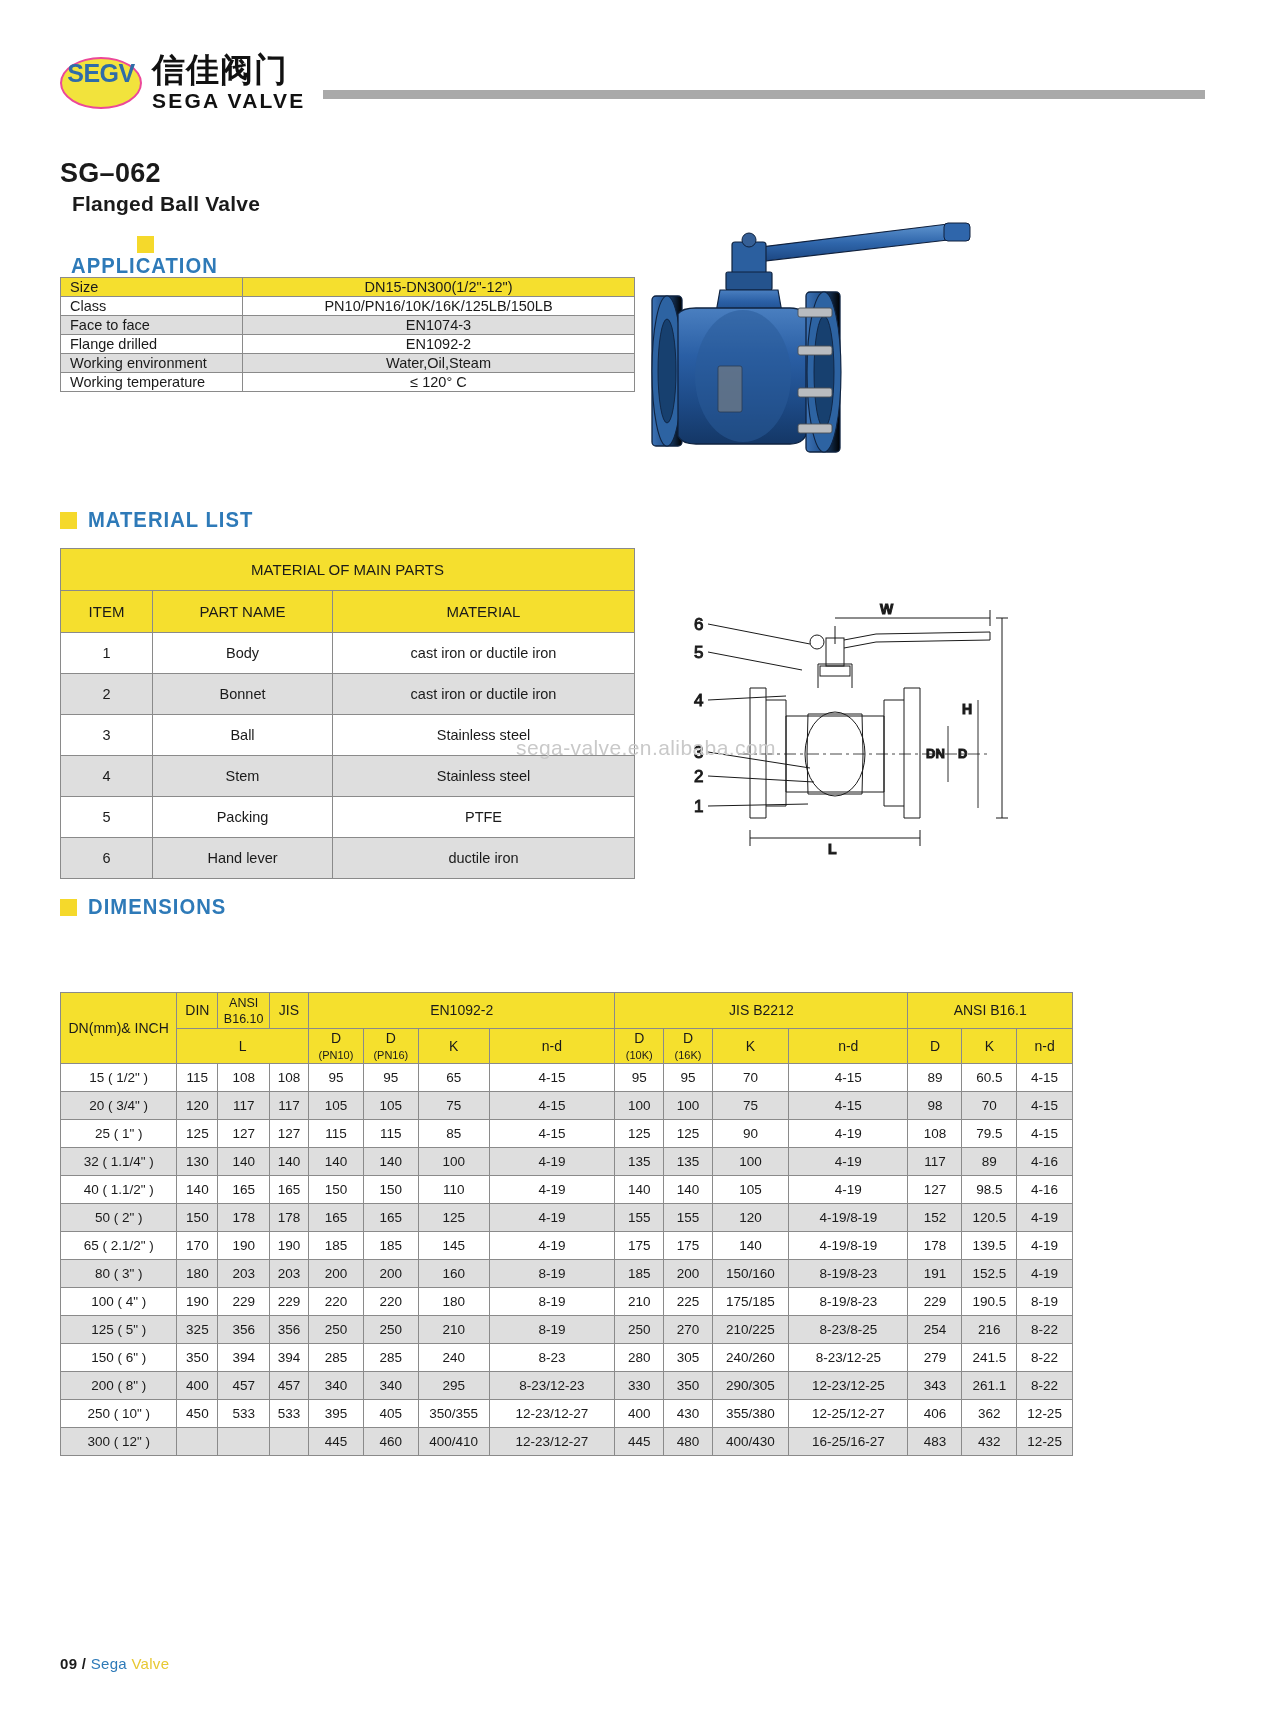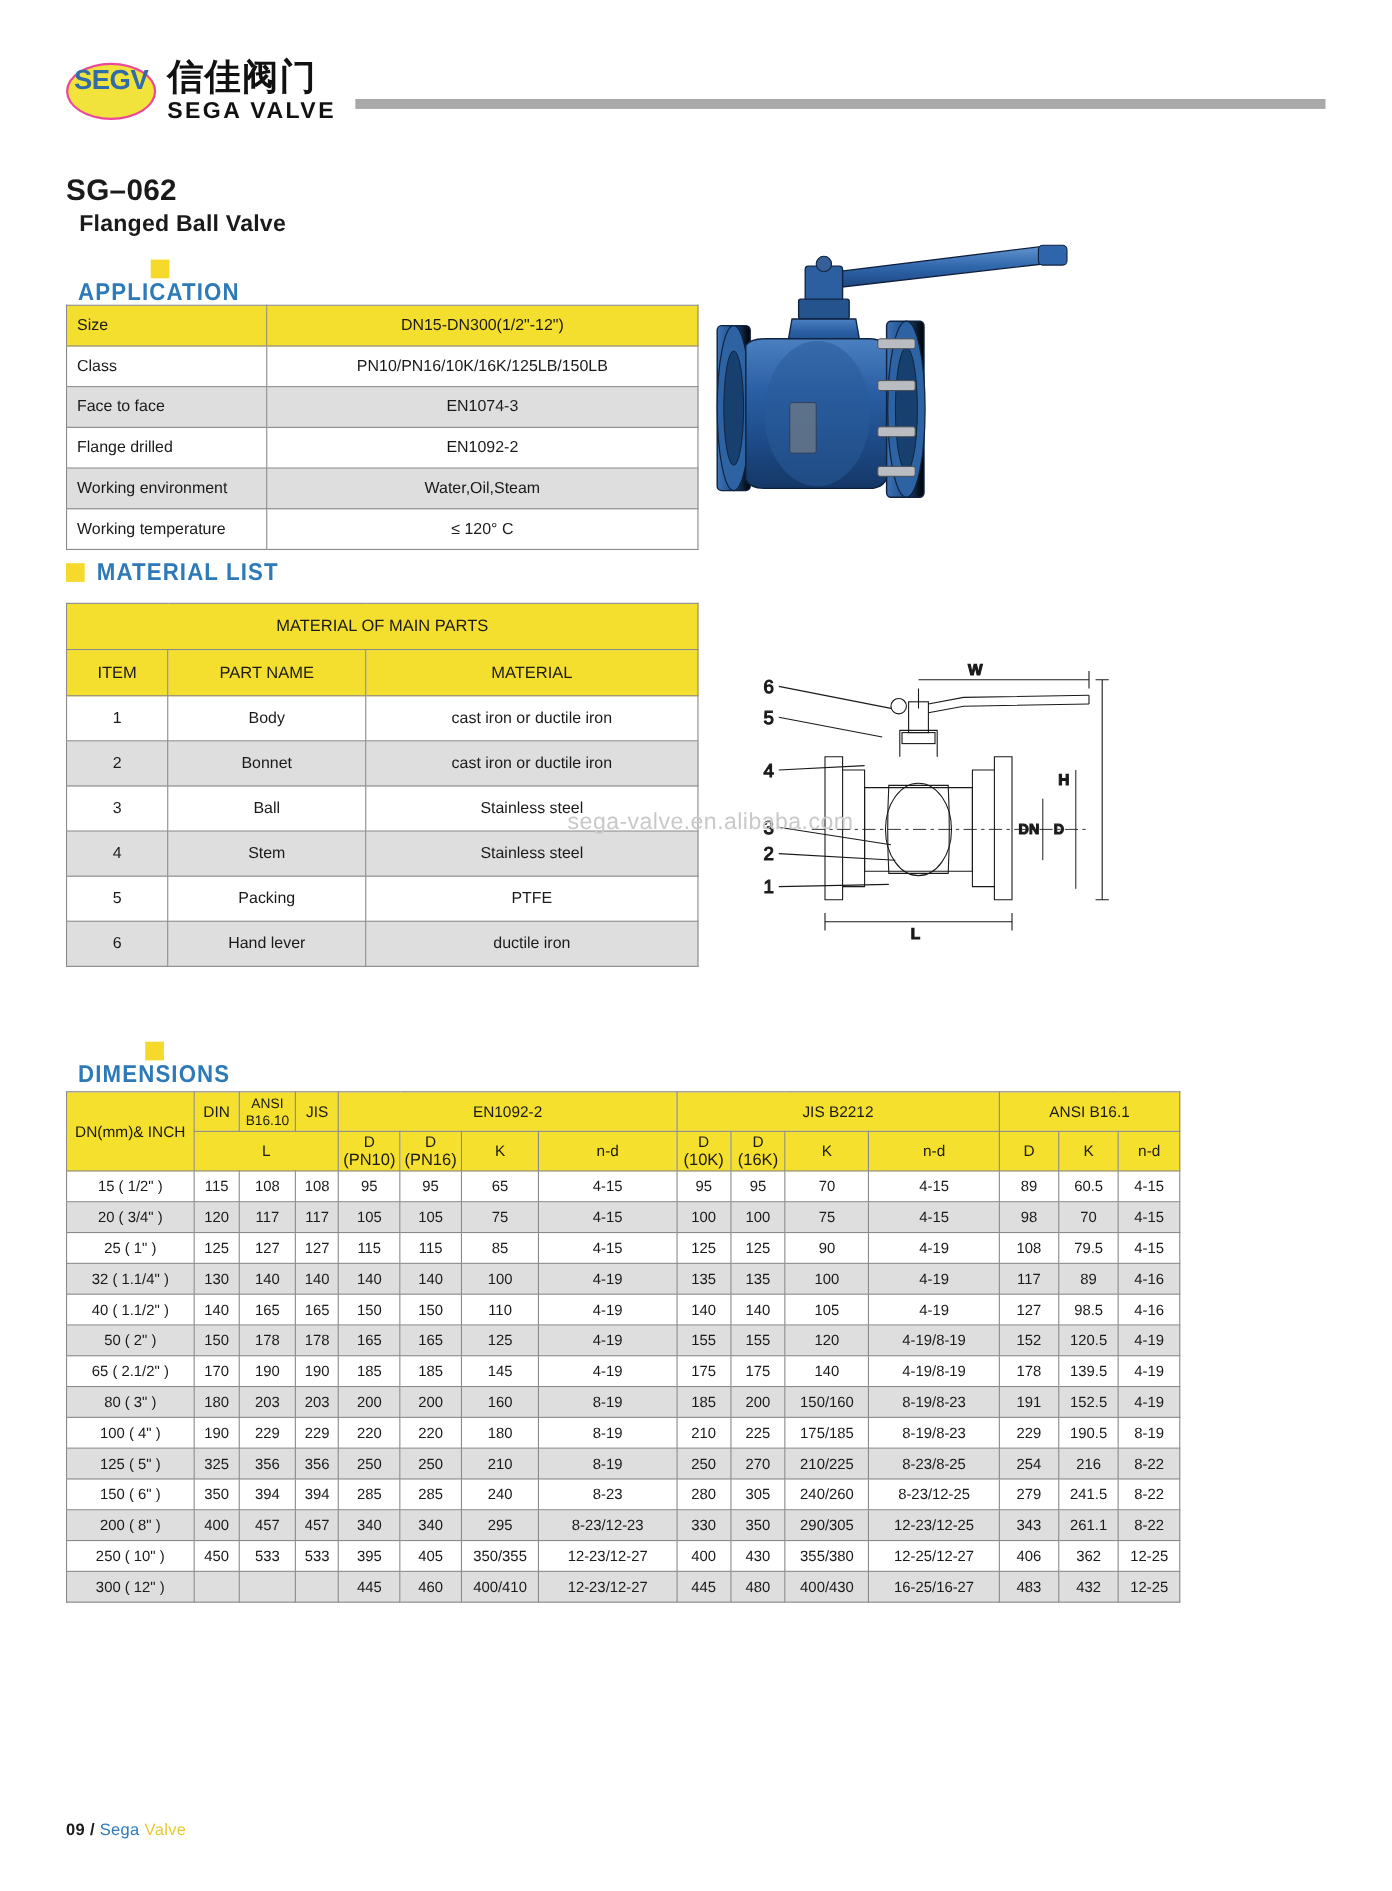--- a/index.html
+++ b/index.html
@@ -65,33 +65,33 @@
     width: 17px; height: 17px; background: #f5d92b; flex: none;
   }
   .section-head .stitle {
     margin-left: 11px;
     font-size: 22px; font-weight: bold; color: #2e7ab8;
     letter-spacing: 1.1px;
     transform: scaleX(0.92); transform-origin: left center;
   }
   #head-application { top: 236px; left: 60px; flex-direction: column; }
   #head-material    { top: 507px; left: 60px; }
-  #head-dimensions  { top: 947px; left: 60px; flex-direction: column; }
+  #head-dimensions  { top: 894px; left: 60px; }
 
   
   table { border-collapse: collapse; }
   td, th { border: 1px solid #8a8a8a; font-weight: normal; }
 
   
   .app-table {
     position: absolute; top: 277px; left: 60px;
     width: 575px;
     font-size: 14.5px; color: #1a1a1a;
   }
-  .app-table td { height: 37px; padding: 0 9px; }
+  .app-table td { height: 19px; padding: 0 9px; }
   .app-table td.label { width: 182px; text-align: left; }
   .app-table td.value { text-align: center; }
   .app-table tr.hl td { background: #f5df2e; }
   .app-table tr.grey td { background: #dedede; }
 
   
   .mat-table {
     position: absolute; top: 548px; left: 60px;
     width: 575px;
     font-size: 14.5px; color: #1a1a1a;
@@ -110,21 +110,21 @@
     width: 1013px;
     font-size: 13.5px; color: #1a1a1a;
     text-align: center;
   }
   .dim-table td { padding: 1px 2px; line-height: 1.15; }
   .dim-table thead td { background: #f5e02d; font-size: 14px; height: 30px; }
   .dim-table thead td.tall { height: 46px; }
   .dim-table tbody td { height: 28px; background: #ffffff; }
   .dim-table tbody tr.grey td { background: #dedede; }
   .dim-table td.dn-cell { text-align: center; }
-  .dim-sub { font-size: 15px; }
+  .dim-sub { font-size: 11px; }
 
   
   .photo {
     position: absolute; top: 196px; left: 648px;
     width: 470px; height: 275px;
   }
 
   
   .drawing {
     position: absolute; top: 596px; left: 690px;

